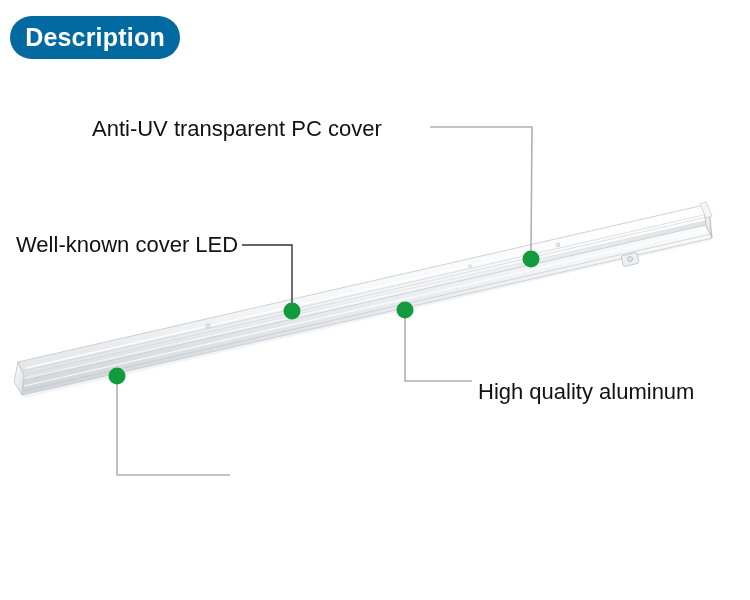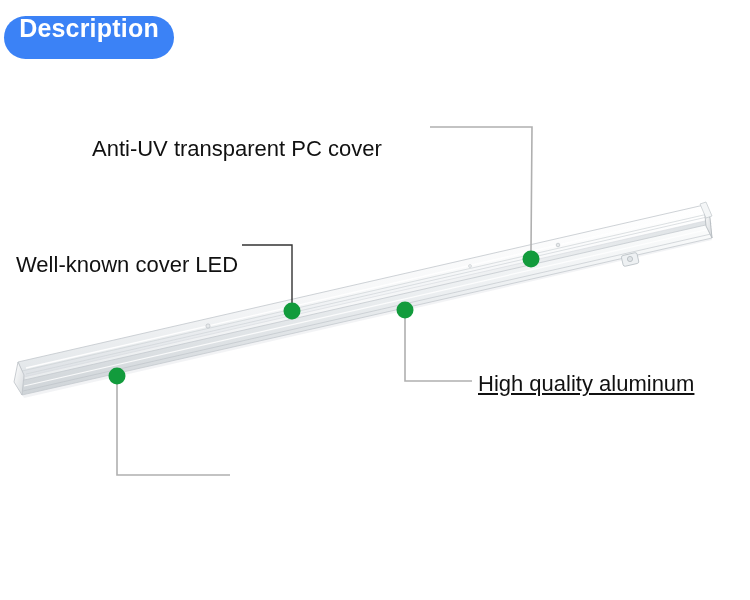--- a/index.html
+++ b/index.html
@@ -14,27 +14,28 @@
     position: relative;
     width: 750px;
     height: 600px;
     background: #ffffff;
     overflow: hidden;
   }
 
   
   #description-badge {
     position: absolute;
-    left: 4px;
+    left: 10px;
     top: 16px;
     width: 170px;
     height: 43px;
     border-radius: 22px;
-    background: #3b82f6;
+    background: #0369a1;
     display: flex;
+    align-items: center;
     justify-content: center;
   }
   #description-badge .badge-text {
     color: #ffffff;
     font-size: 25px;
     font-weight: bold;
     letter-spacing: 0.2px;
     line-height: 1;
     white-space: nowrap;
   }
@@ -55,21 +56,20 @@
     top: 0;
     width: 750px;
     height: 600px;
   }
   .callout-label {
     position: absolute;
     font-size: 22px;
     color: #111111;
     white-space: nowrap;
     line-height: 1;
-    margin-top: 20px;
   }
 </style>
 </head>
 <body>
 
 <div id="stage">
 
   <div id="product-figure">
     <svg width="750" height="600" viewBox="0 0 750 600" xmlns="http://www.w3.org/2000/svg">
       <defs>
@@ -148,21 +148,21 @@
       <circle cx="531" cy="259" r="8.5" fill="#129b3c"></circle>
       <circle cx="292" cy="311" r="8.5" fill="#129b3c"></circle>
       <circle cx="405" cy="310" r="8.5" fill="#129b3c"></circle>
       <circle cx="117" cy="376" r="8.5" fill="#129b3c"></circle>
     </svg>
 
     <div class="callout-label" style="left:92px; top:118px;">Anti-UV transparent PC cover</div>
 
     <div class="callout-label" style="left:16px; top:234px;">Well-known cover LED</div>
 
-    <div class="callout-label" style="left:478px; top:353px;text-decoration:underline;">High quality aluminum</div>
+    <div class="callout-label" style="left:478px; top:381px;">High quality aluminum</div>
 
   </div>
 
   <div id="description-badge">
     <span class="badge-text">Description</span>
   </div>
 
 </div>
 
 </body></html>

